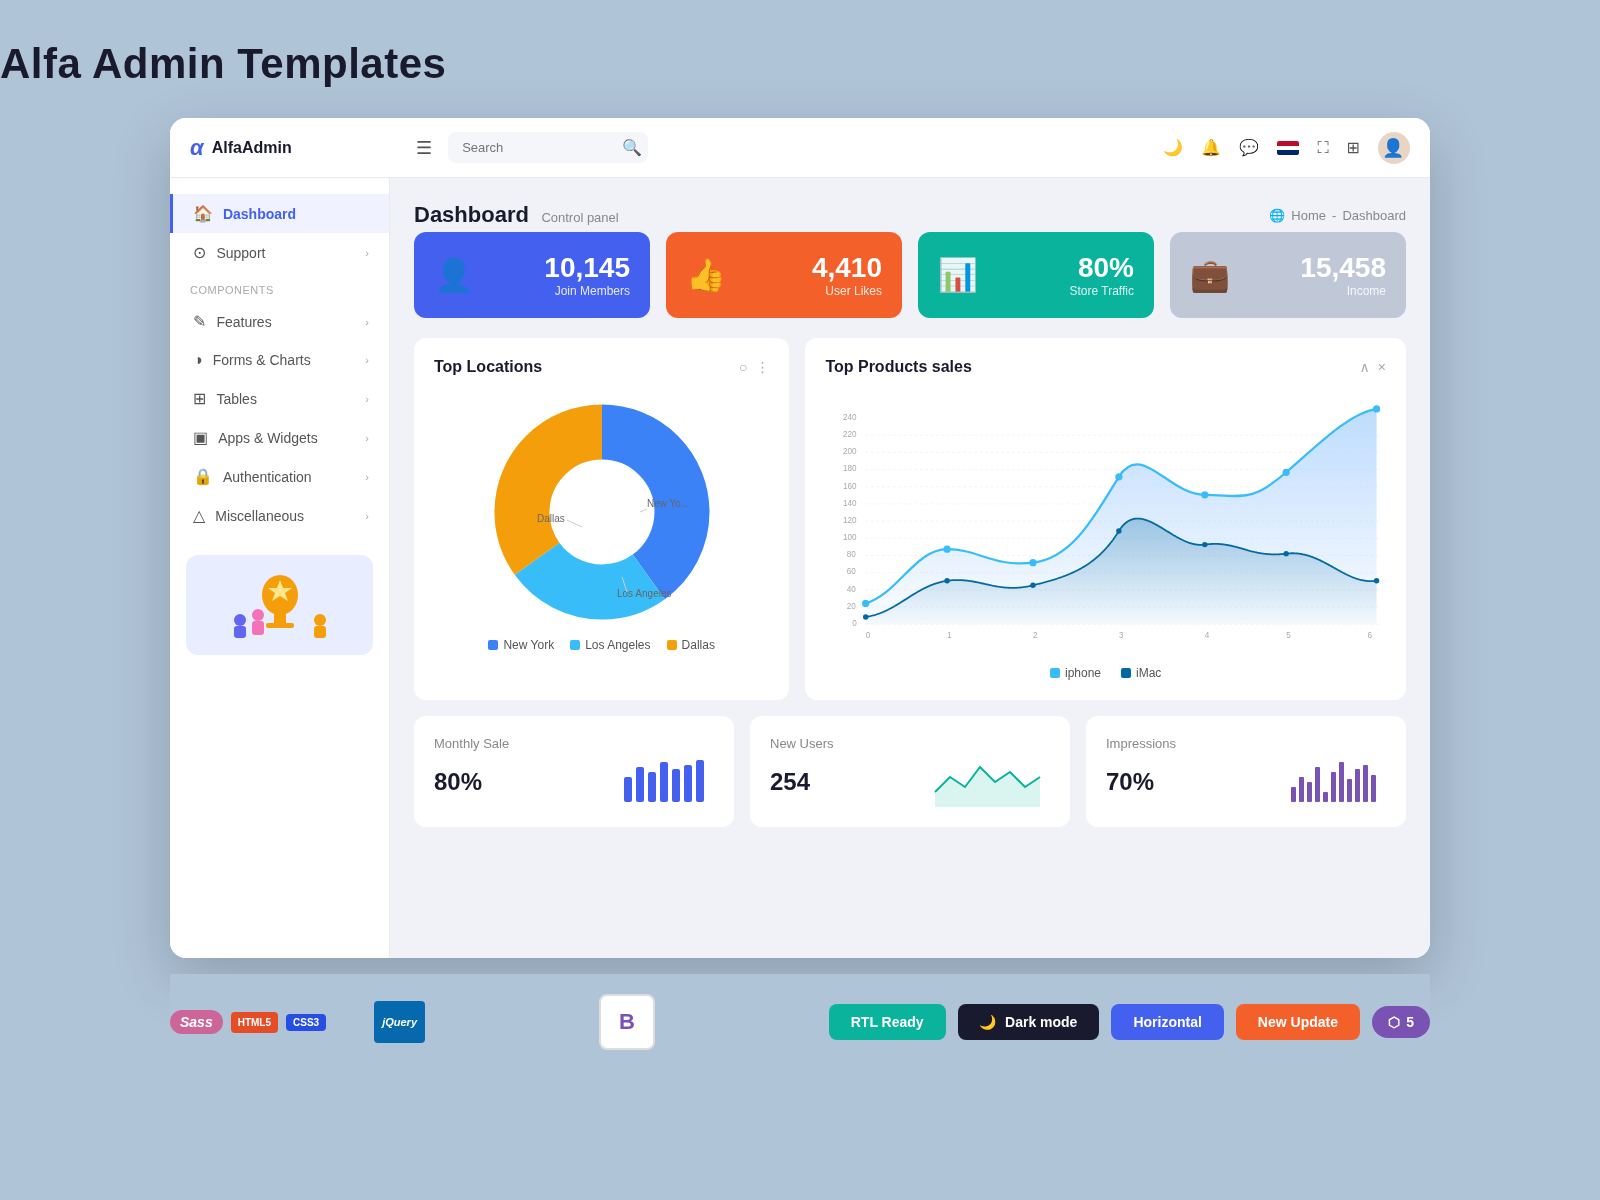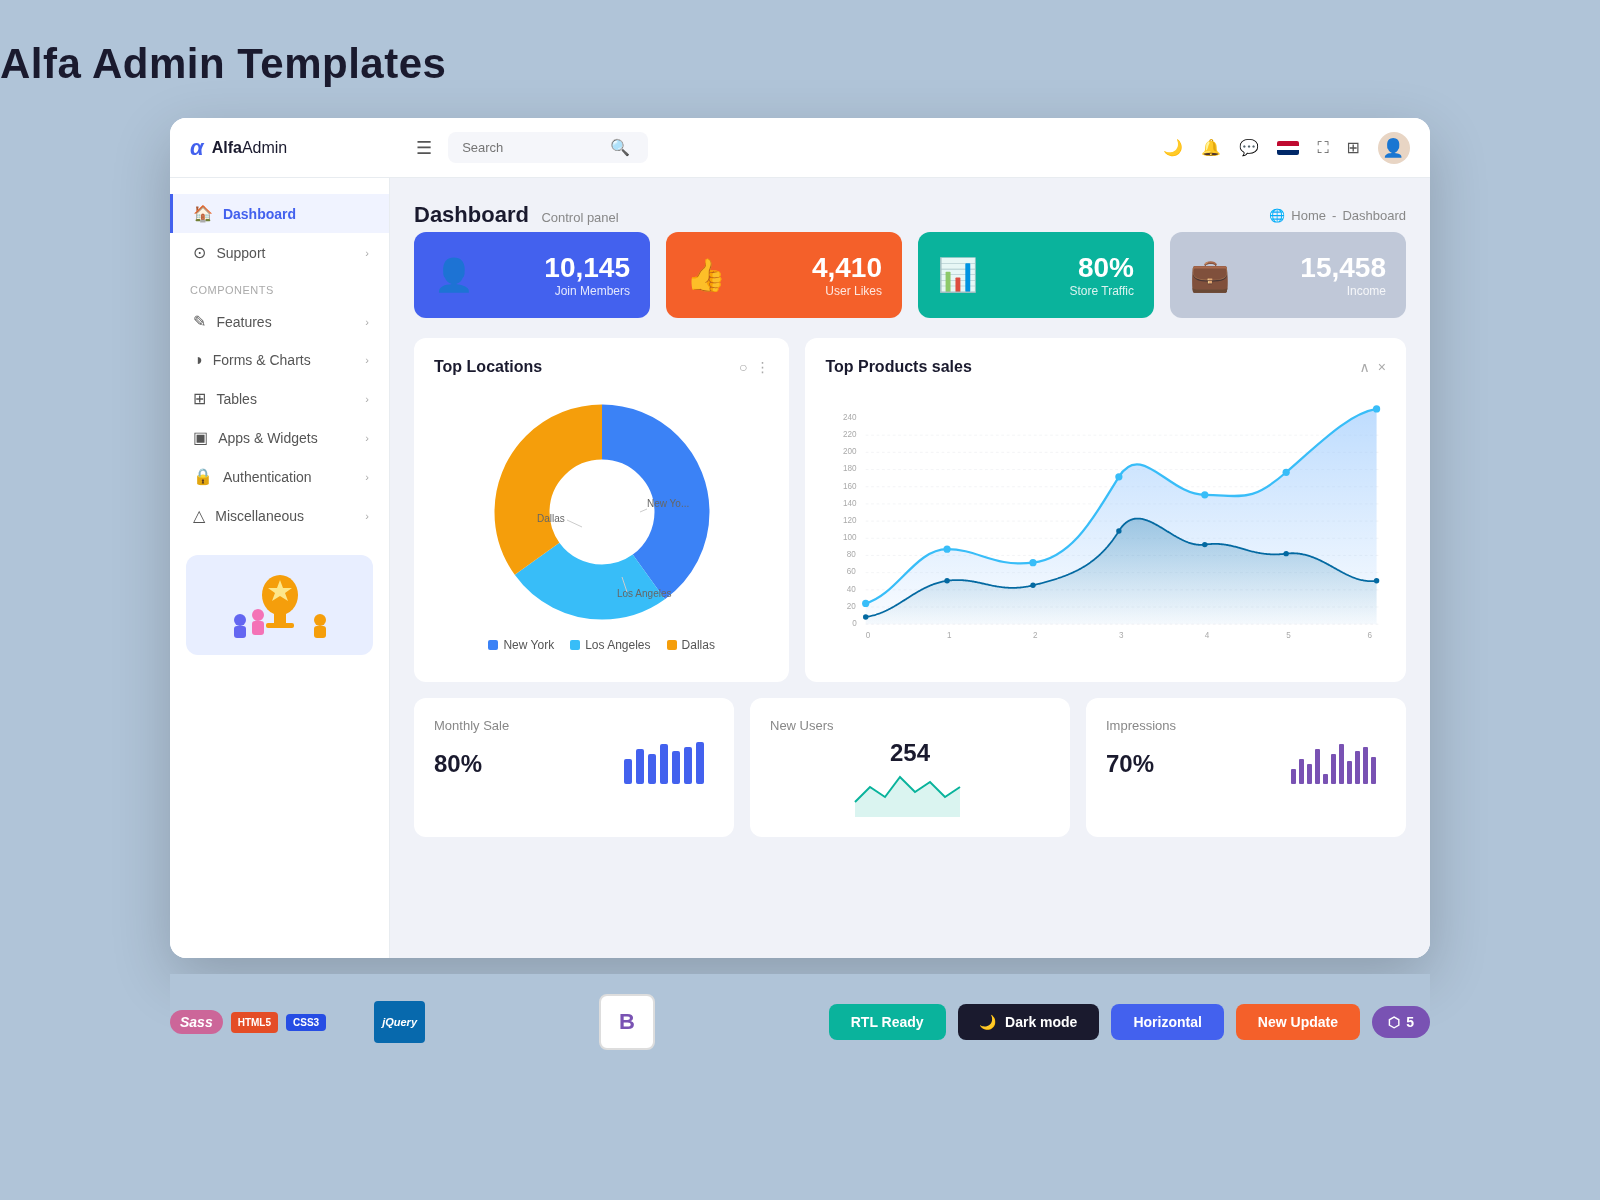--- a/index.html
+++ b/index.html
@@ -53,36 +53,36 @@
       color: #4361ee;
       font-style: italic;
       font-weight: 700;
     }
 
     .logo-text {
       font-size: 16px;
       font-weight: 700;
       color: #1a1a2e;
     }
-    .logo-text span { font-weight: 400; }
+    .logo-text span { font-weight: 700; }
 
     .topbar-hamburger {
       font-size: 18px;
       color: #555;
       cursor: pointer;
       margin-left: 10px;
     }
 
     .search-box {
       display: flex;
       align-items: center;
       background: #f5f6fa;
       border-radius: 8px;
       padding: 6px 14px;
-      gap: 8px;
+      gap: 20px;
       width: 200px;
     }
 
     .search-box input {
       border: none;
       background: transparent;
       outline: none;
       font-size: 13px;
       color: #888;
       width: 140px;
@@ -691,20 +691,30 @@
               <circle cx="610" cy="5" r="4" fill="#38bdf8"></circle>
 
               <circle cx="45" cy="235" r="3" fill="#0369a1"></circle>
               <circle cx="135" cy="195" r="3" fill="#0369a1"></circle>
               <circle cx="230" cy="200" r="3" fill="#0369a1"></circle>
               <circle cx="325" cy="140" r="3" fill="#0369a1"></circle>
               <circle cx="420" cy="155" r="3" fill="#0369a1"></circle>
               <circle cx="510" cy="165" r="3" fill="#0369a1"></circle>
               <circle cx="610" cy="195" r="3" fill="#0369a1"></circle>
             </svg>
+            <div class="chart-legend">
+              <div class="legend-item">
+                <div class="legend-dot" style="background:#38bdf8;"></div>
+                <span>iphone</span>
+              </div>
+              <div class="legend-item">
+                <div class="legend-dot" style="background:#0369a1;"></div>
+                <span>iMac</span>
+              </div>
+            </div>
           </div>
         </div>
 
       </div>
 
       <div class="bottom-row">
 
         <div class="mini-card">
           <div class="mini-title">Monthly Sale</div>
           <div style="display:flex; align-items:center; justify-content:space-between;">
@@ -716,21 +726,21 @@
               <rect x="46" y="5" width="8" height="40" fill="#4361ee" rx="2"></rect>
               <rect x="58" y="12" width="8" height="33" fill="#4361ee" rx="2"></rect>
               <rect x="70" y="8" width="8" height="37" fill="#4361ee" rx="2"></rect>
               <rect x="82" y="3" width="8" height="42" fill="#4361ee" rx="2"></rect>
             </svg>
           </div>
         </div>
 
         <div class="mini-card">
           <div class="mini-title">New Users</div>
-          <div style="display:flex; align-items:center; justify-content:space-between;flex-direction:column;">
+          <div style="display:flex; align-items:center; justify-content:space-between;">
             <div class="mini-value">254</div>
             <svg width="120" height="50" viewBox="0 0 120 50">
               <polyline points="5,35 20,20 35,30 50,10 65,25 80,15 95,30 110,20" fill="none" stroke="#0ab39c" stroke-width="2"></polyline>
               <polyline points="5,35 20,20 35,30 50,10 65,25 80,15 95,30 110,20 110,50 5,50" fill="#0ab39c" fill-opacity="0.15"></polyline>
             </svg>
           </div>
         </div>
 
         <div class="mini-card">
           <div class="mini-title">Impressions</div>

